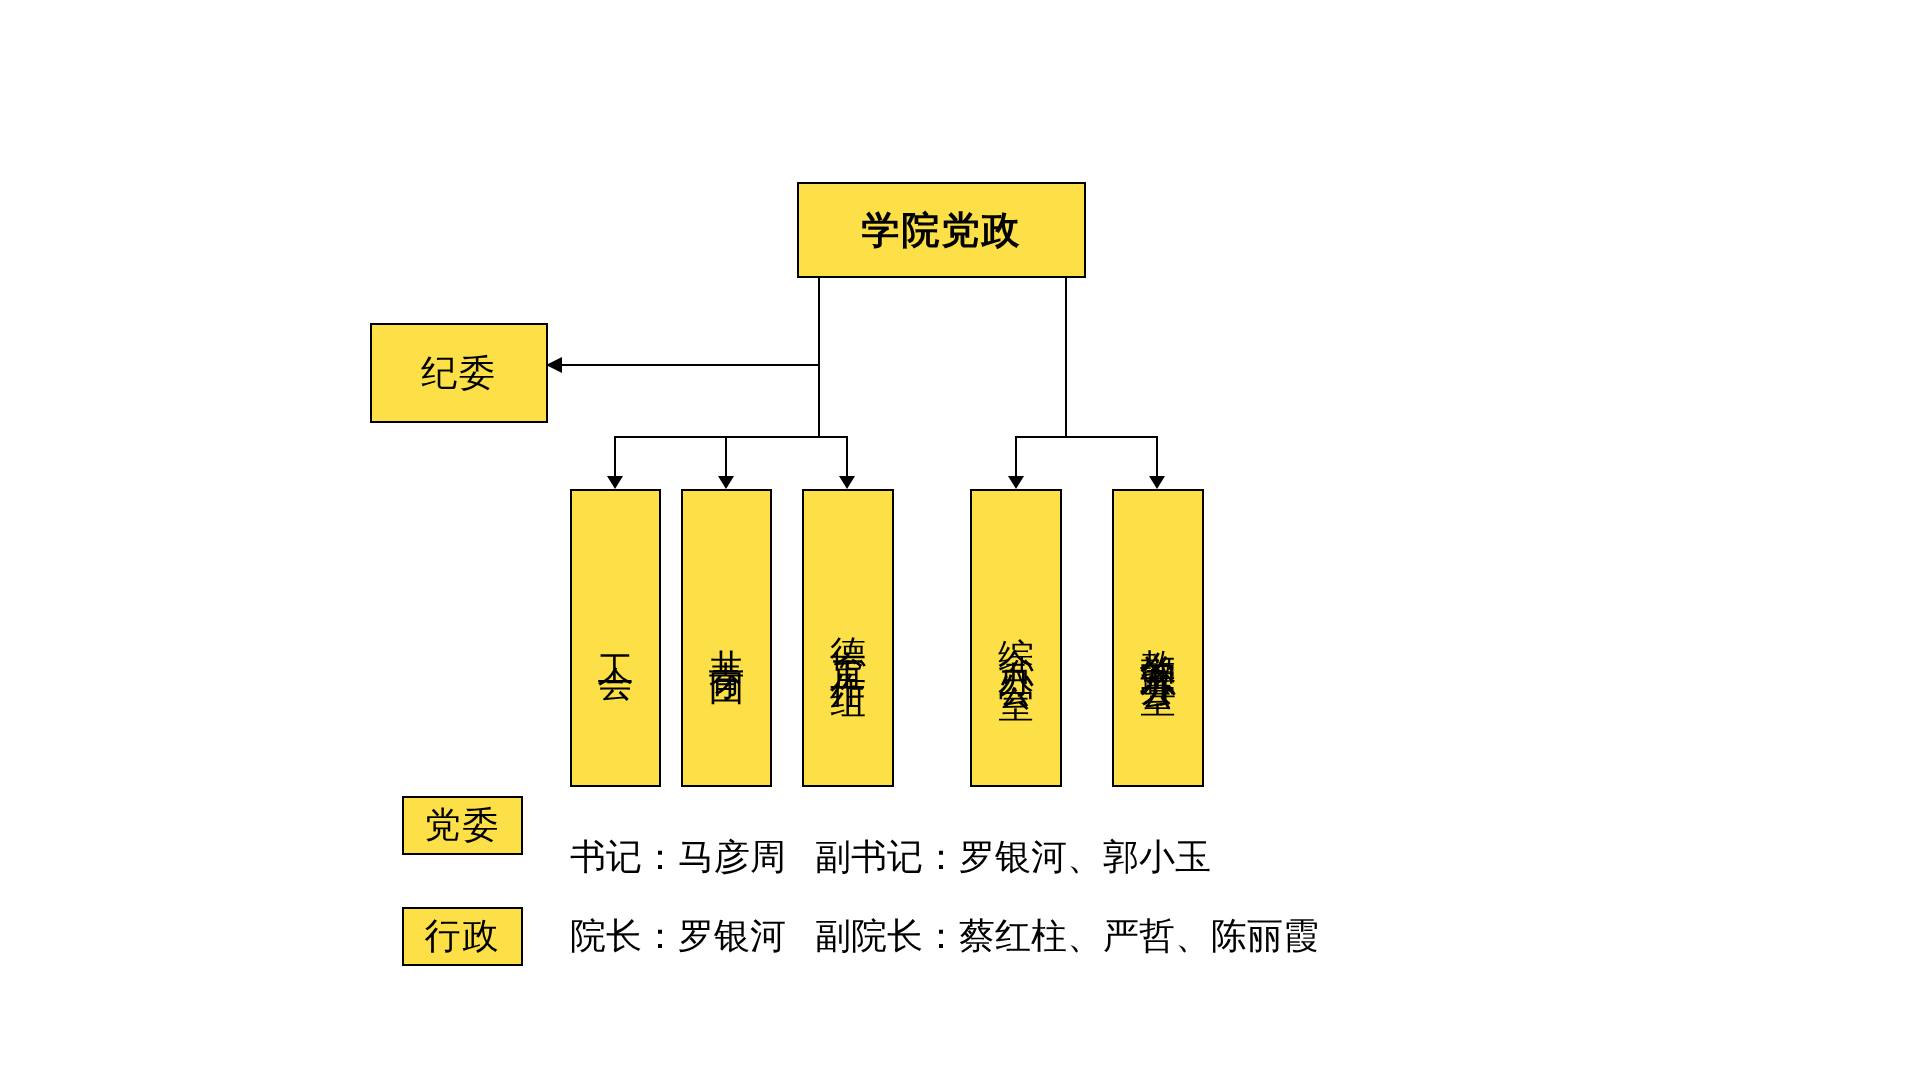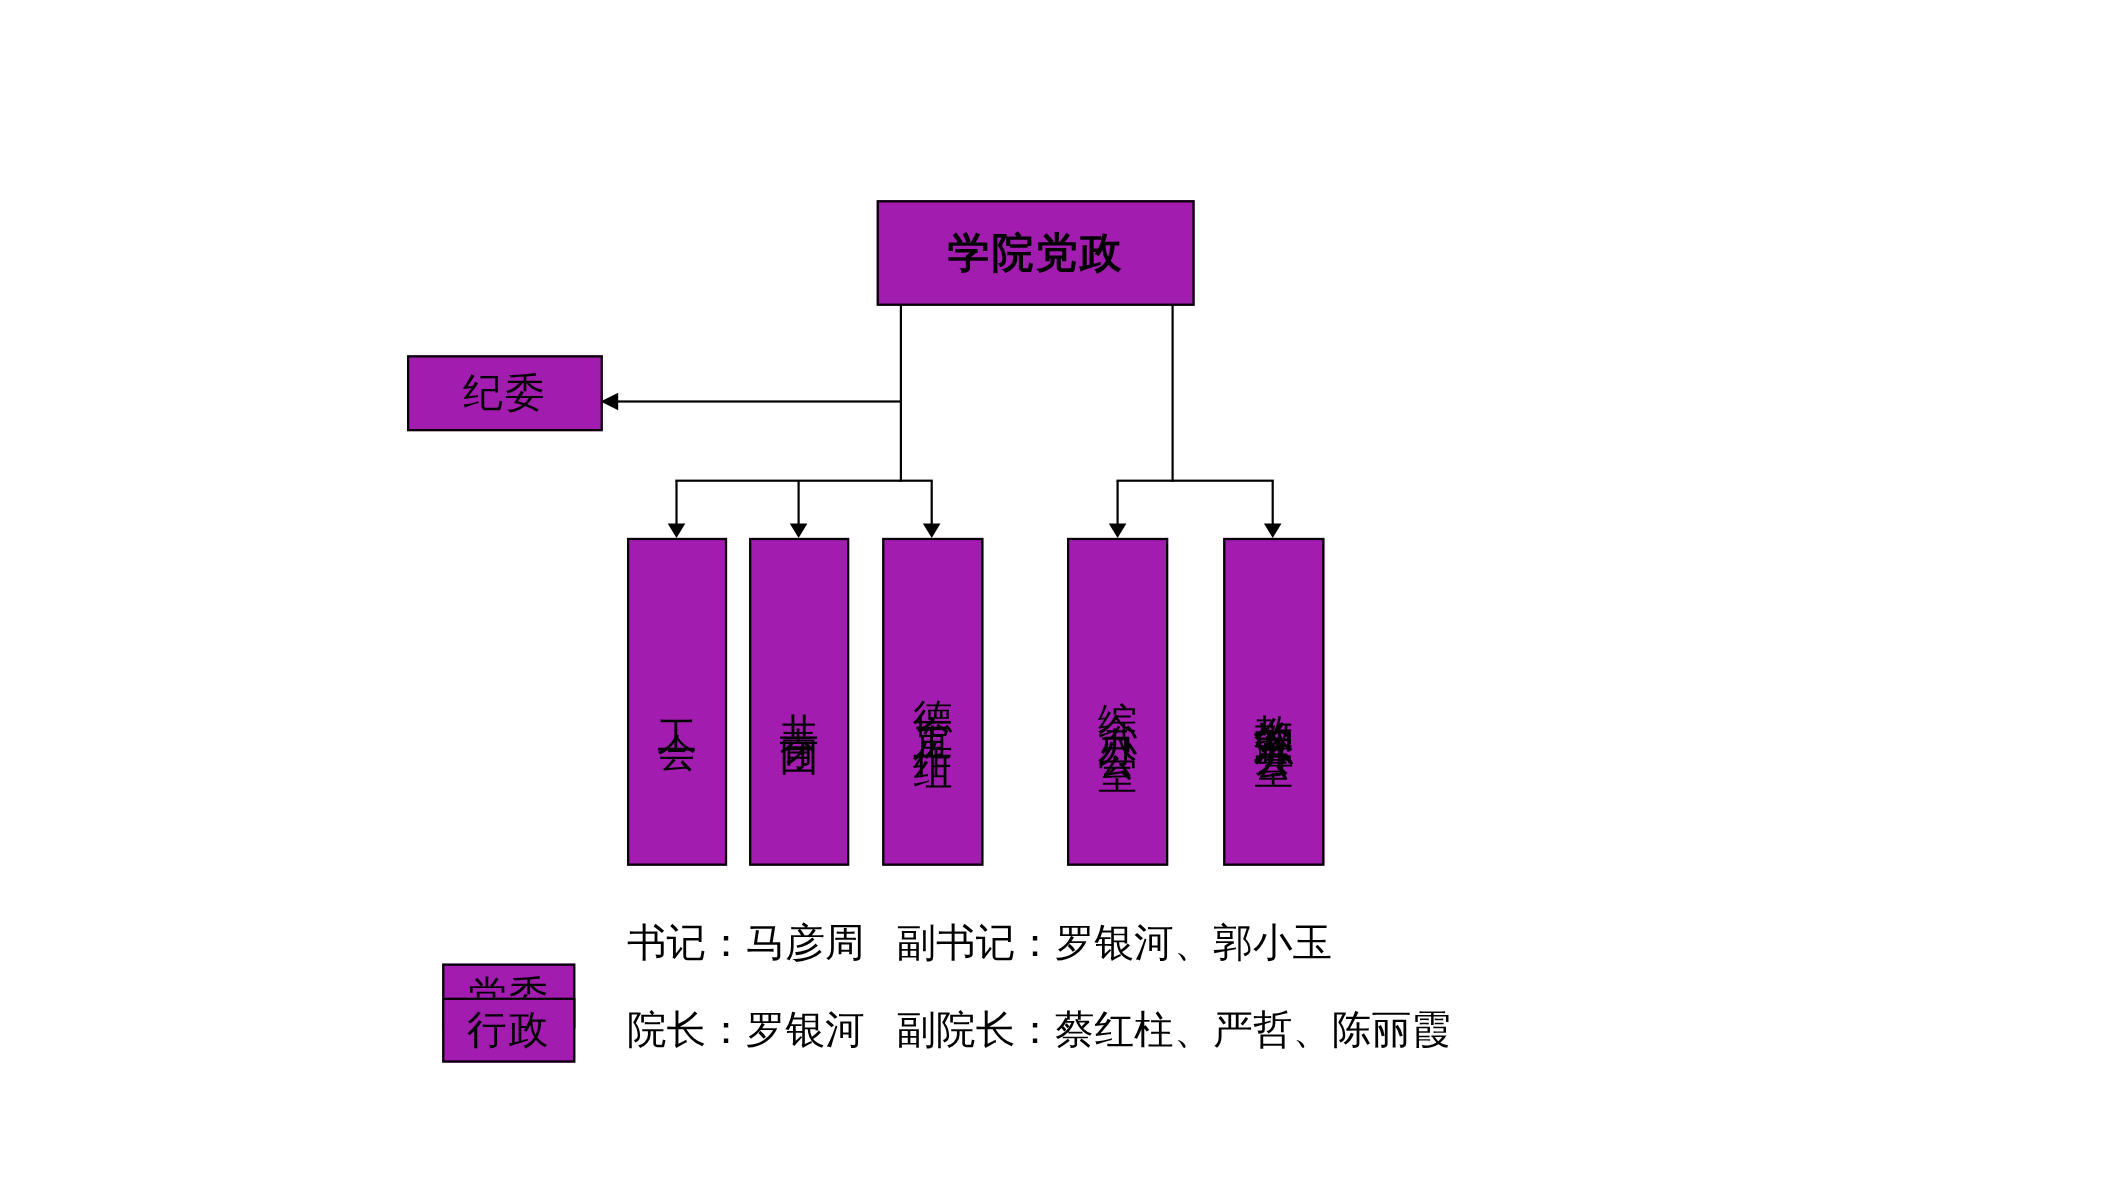--- a/index.html
+++ b/index.html
@@ -12,21 +12,21 @@
     width: 1920px;
     height: 1080px;
     background: #ffffff;
     font-family: "Liberation Serif", "DejaVu Serif", serif;
     color: #000000;
     overflow: hidden;
   }
   .box {
     position: absolute;
     border: 2px solid #000000;
-    background: #a21caf;
+    background: #fde047;
     box-sizing: border-box;
     display: flex;
     align-items: center;
     justify-content: center;
   }
   .line {
     position: absolute;
     background: #000000;
   }
   .arrowhead {
@@ -43,21 +43,21 @@
     border-left: 8px solid transparent;
     border-right: 8px solid transparent;
     border-top: 13px solid #000000;
   }
 
   
   #root-box { left: 797px; top: 182px; width: 289px; height: 96px; }
   #root-box .lbl { font-size: 38px; font-weight: bold; letter-spacing: 2px; }
 
   
-  #jiwei-box { left: 370px; top: 323px; width: 178px; height: 69px; }
+  #jiwei-box { left: 370px; top: 323px; width: 178px; height: 100px; }
   #jiwei-box .lbl { font-size: 36px; letter-spacing: 2px; }
 
   
   #vline-left   { left: 818px;  top: 277px; width: 2px;   height: 161px; }
   #vline-right  { left: 1065px; top: 277px; width: 2px;   height: 161px; }
   #jiwei-line   { left: 560px;  top: 364px; width: 260px;  height: 2px; }
   #jiwei-head   { left: 546px;  top: 357px; }
   #branch-left  { left: 614px;  top: 436px; width: 234px; height: 2px; }
   #branch-right { left: 1015px; top: 436px; width: 143px; height: 2px; }
 
@@ -86,21 +86,21 @@
     writing-mode: vertical-lr;
     text-orientation: upright;
     font-size: 36px;
     letter-spacing: 12px;
     line-height: 1;
   }
   #dept-5 .lbl { letter-spacing: 5px; }
 
   
   .legend-box { left: 402px; width: 121px; height: 59px; }
-  #legend-box-party { top: 876px; }
+  #legend-box-party { top: 796px; }
   #legend-box-admin { top: 907px; }
   .legend-box .lbl { font-size: 36px; letter-spacing: 2px; }
 
   .legend-text {
     position: absolute;
     height: 59px;
     display: flex;
     align-items: center;
     font-size: 36px;
     white-space: nowrap;

